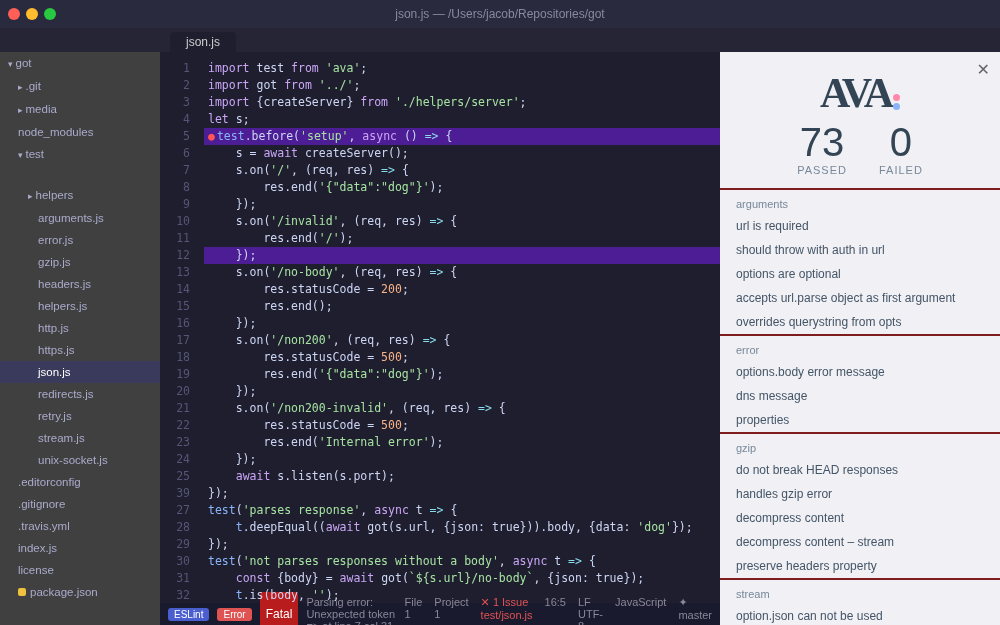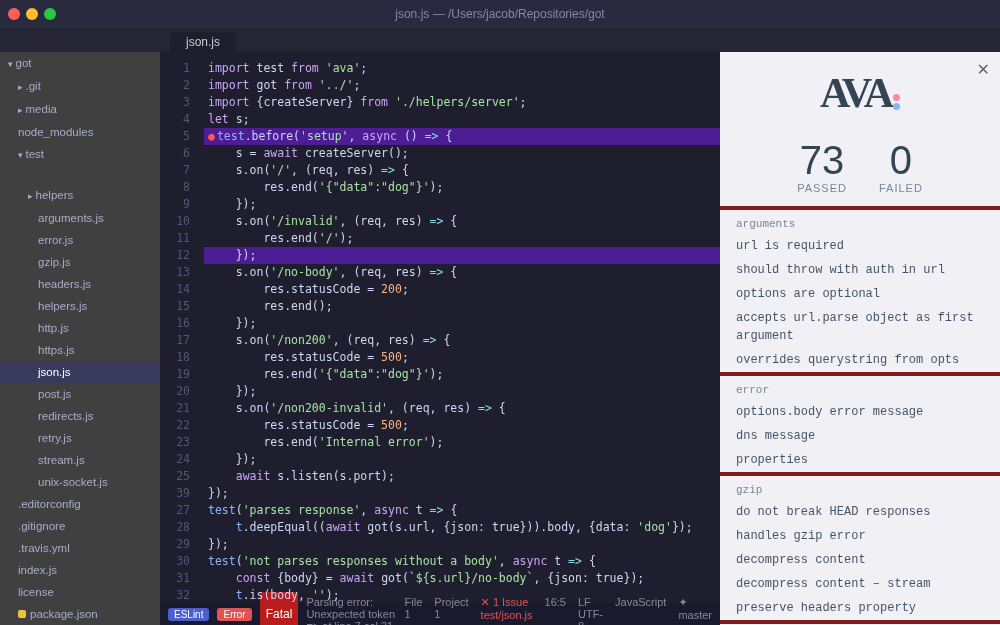--- a/index.html
+++ b/index.html
@@ -48,25 +48,25 @@
     .status-bar .error-badge { background: #e05353; color: white; padding: 1px 6px; border-radius: 3px; font-size: 10px; }
     .status-bar .fatal-badge { background: #b91c1c; color: white; padding: 15px 6px; border-radius: 3px; font-size: 12px; }
     .status-bar .right { margin-left: auto; display: flex; gap: 12px; }
     .status-bar .issue-link { color: #e05353; }
 
     
     .right-panel { width: 280px; background: #f0f0f5; color: #333344; overflow-y: auto; flex-shrink: 0; font-size: 12px; }
     .right-panel::-webkit-scrollbar { width: 4px; }
     .right-panel::-webkit-scrollbar-thumb { background: #ccccdd; }
     .ava-header { padding: 20px 16px 12px; display: flex; flex-direction: column; align-items: center; background: #f0f0f5; position: relative; }
-    .ava-stats { display: flex; gap: 32px; margin-top: 26px; }
+    .ava-stats { display: flex; gap: 32px; margin-top: 8px; }
     .ava-stat { text-align: center; }
     .ava-stat .number { font-size: 40px; font-weight: 300; color: #334455; line-height: 1; }
     .ava-stat .label { font-size: 11px; color: #778899; text-transform: uppercase; letter-spacing: 1px; margin-top: 2px; }
-    .panel-section { border-top: 4px solid #7f1d1d; font-family: Liberation Mono, monospace; }
+    .panel-section { border-top: 2px solid #7f1d1d; }
     .panel-section-title { padding: 8px 16px 4px; font-size: 11px; color: #778899; font-weight: 500; text-transform: lowercase; }
     .panel-item { padding: 3px 16px; font-size: 12px; color: #445566; line-height: 1.5; }
   </style>
 </head>
 <body>
 
 <div class="titlebar">
   <div class="titlebar-buttons">
     <button class="btn-close"></button>
     <button class="btn-min"></button>
@@ -90,21 +90,20 @@
         <div class="sidebar-item" style="padding-left: 18px;"><span style="font-size:9px;margin-right:3px;">▾</span>test</div>
         <div class="sidebar-item" style="padding-left: 28px; margin-top: 18px;"><span style="font-size:9px;margin-right:3px;">▸</span>helpers</div>
         <div class="sidebar-item" style="padding-left: 38px;">arguments.js</div>
         <div class="sidebar-item" style="padding-left: 38px;">error.js</div>
         <div class="sidebar-item" style="padding-left: 38px;">gzip.js</div>
         <div class="sidebar-item" style="padding-left: 38px;">headers.js</div>
         <div class="sidebar-item" style="padding-left: 38px;">helpers.js</div>
         <div class="sidebar-item" style="padding-left: 38px;">http.js</div>
         <div class="sidebar-item" style="padding-left: 38px;">https.js</div>
         <div class="sidebar-item active" style="padding-left: 38px;">json.js</div>
-        <div class="sidebar-item" style="padding-left: 38px;">post.js</div>
         <div class="sidebar-item" style="padding-left: 38px;">redirects.js</div>
         <div class="sidebar-item" style="padding-left: 38px;">retry.js</div>
         <div class="sidebar-item" style="padding-left: 38px;">stream.js</div>
         <div class="sidebar-item" style="padding-left: 38px;">unix-socket.js</div>
         <div class="sidebar-item" style="padding-left: 18px;">.editorconfig</div>
         <div class="sidebar-item" style="padding-left: 18px;">.gitignore</div>
         <div class="sidebar-item" style="padding-left: 18px;">.travis.yml</div>
         <div class="sidebar-item" style="padding-left: 18px;">index.js</div>
         <div class="sidebar-item" style="padding-left: 18px;">license</div>
         <div class="sidebar-item has-dot" style="padding-left: 18px;">package.json</div>

